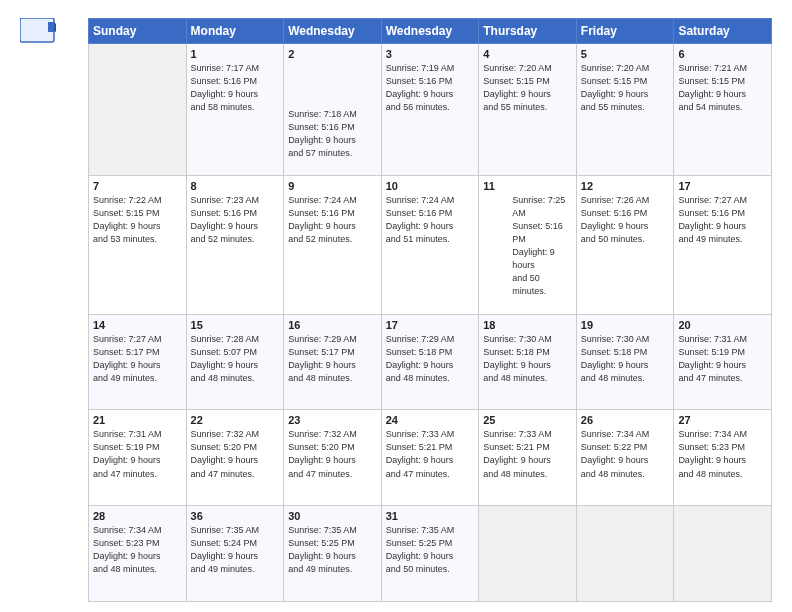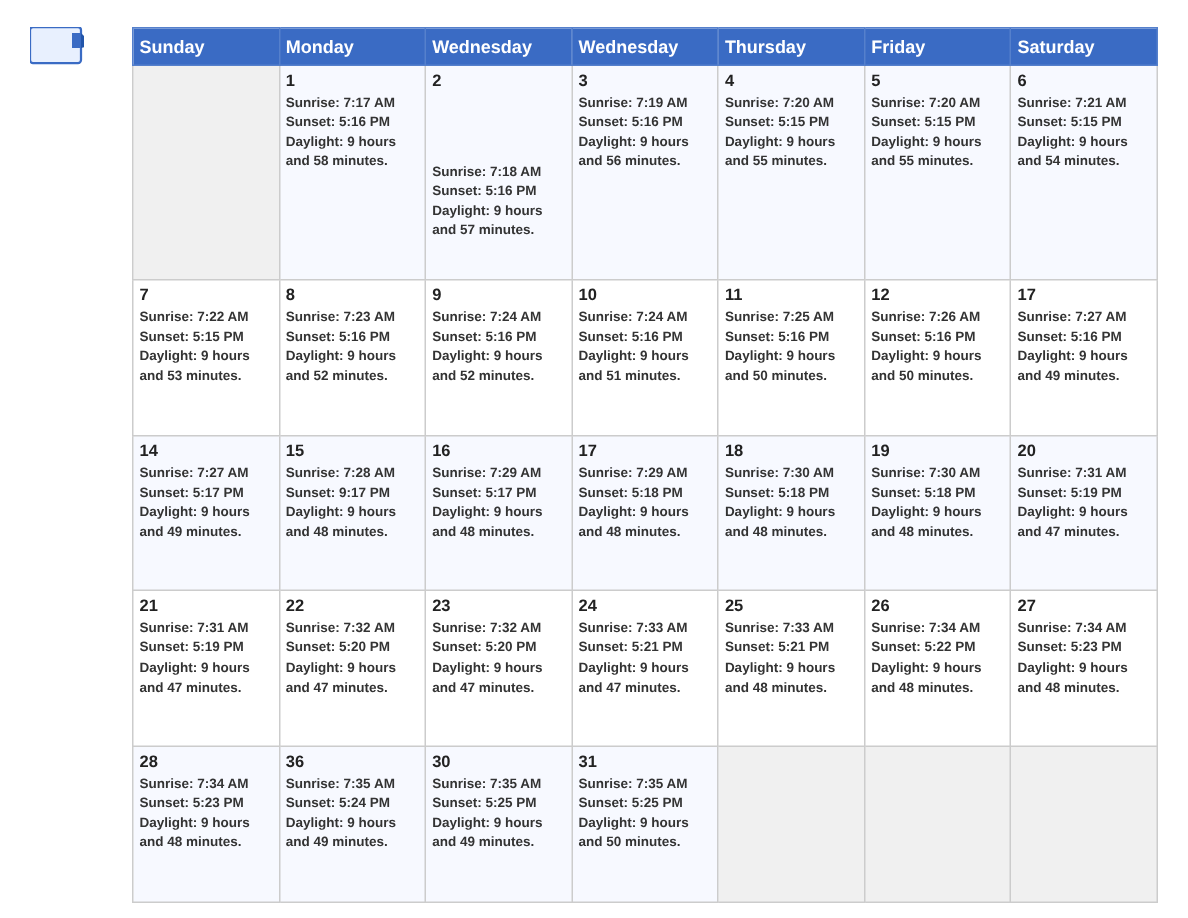--- a/index.html
+++ b/index.html
@@ -85,21 +85,20 @@
       font-size: 11px;
       font-weight: bold;
       color: #222;
       display: block;
       margin-bottom: 2px;
     }
     .day-info {
       font-size: 9px;
       color: #333;
       line-height: 1.45;
-      font-weight: bold;
     }
     .empty-cell {
       background: #f0f0f0 !important;
     }
   </style>
 </head>
 <body>
 
 <div class="page">
   <div class="header">
@@ -203,21 +202,21 @@
           </td>
           <td>
             <span class="day-number">10</span>
             <div class="day-info" style="white-space: pre-line;">Sunrise: 7:24 AM
 Sunset: 5:16 PM
 Daylight: 9 hours
 and 51 minutes.</div>
           </td>
           <td>
             <span class="day-number">11</span>
-            <div class="day-info" style="white-space: pre-line;">Sunrise: 7:25 AM
+            <div class="day-info" style="white-space: pre-line; margin-left: 29px;">Sunrise: 7:25 AM
 Sunset: 5:16 PM
 Daylight: 9 hours
 and 50 minutes.</div>
           </td>
           <td>
             <span class="day-number">12</span>
             <div class="day-info" style="white-space: pre-line;">Sunrise: 7:26 AM
 Sunset: 5:16 PM
 Daylight: 9 hours
 and 50 minutes.</div>
@@ -234,21 +233,21 @@
           <td>
             <span class="day-number">14</span>
             <div class="day-info" style="white-space: pre-line;">Sunrise: 7:27 AM
 Sunset: 5:17 PM
 Daylight: 9 hours
 and 49 minutes.</div>
           </td>
           <td>
             <span class="day-number">15</span>
             <div class="day-info" style="white-space: pre-line;">Sunrise: 7:28 AM
-Sunset: 9:17 PM
+Sunset: 5:07 PM
 Daylight: 9 hours
 and 48 minutes.</div>
           </td>
           <td>
             <span class="day-number">16</span>
             <div class="day-info" style="white-space: pre-line;">Sunrise: 7:29 AM
 Sunset: 5:17 PM
 Daylight: 9 hours
 and 48 minutes.</div>
           </td>

